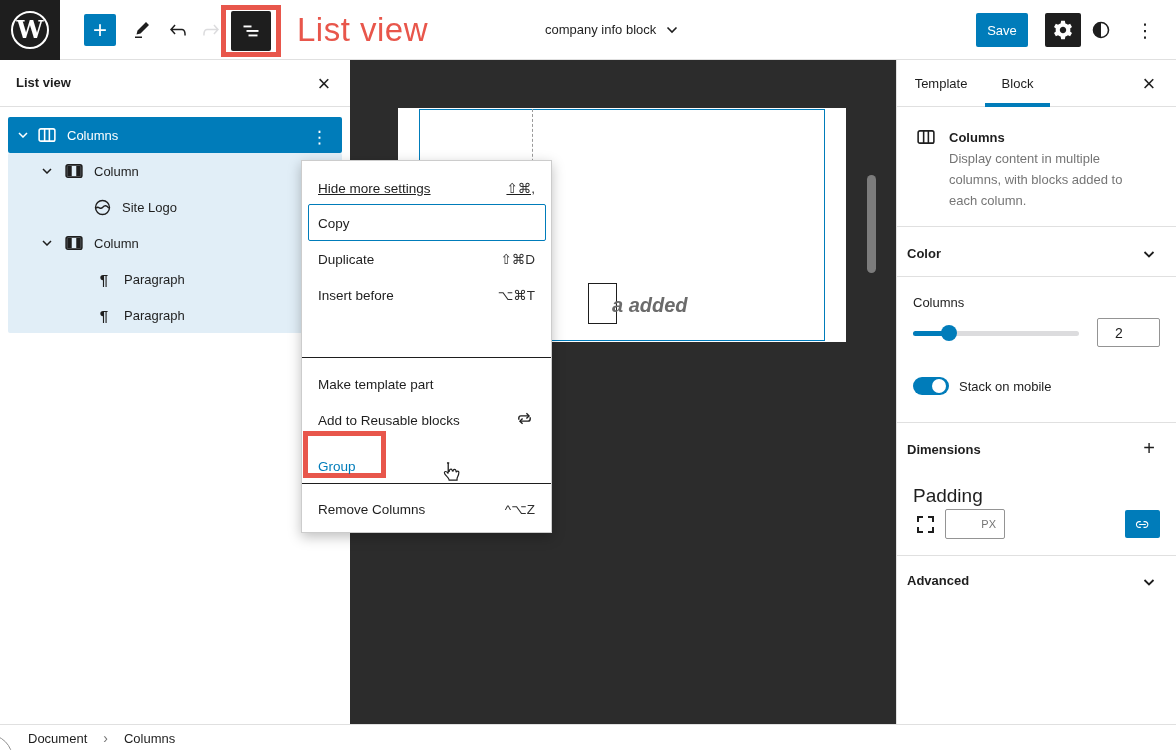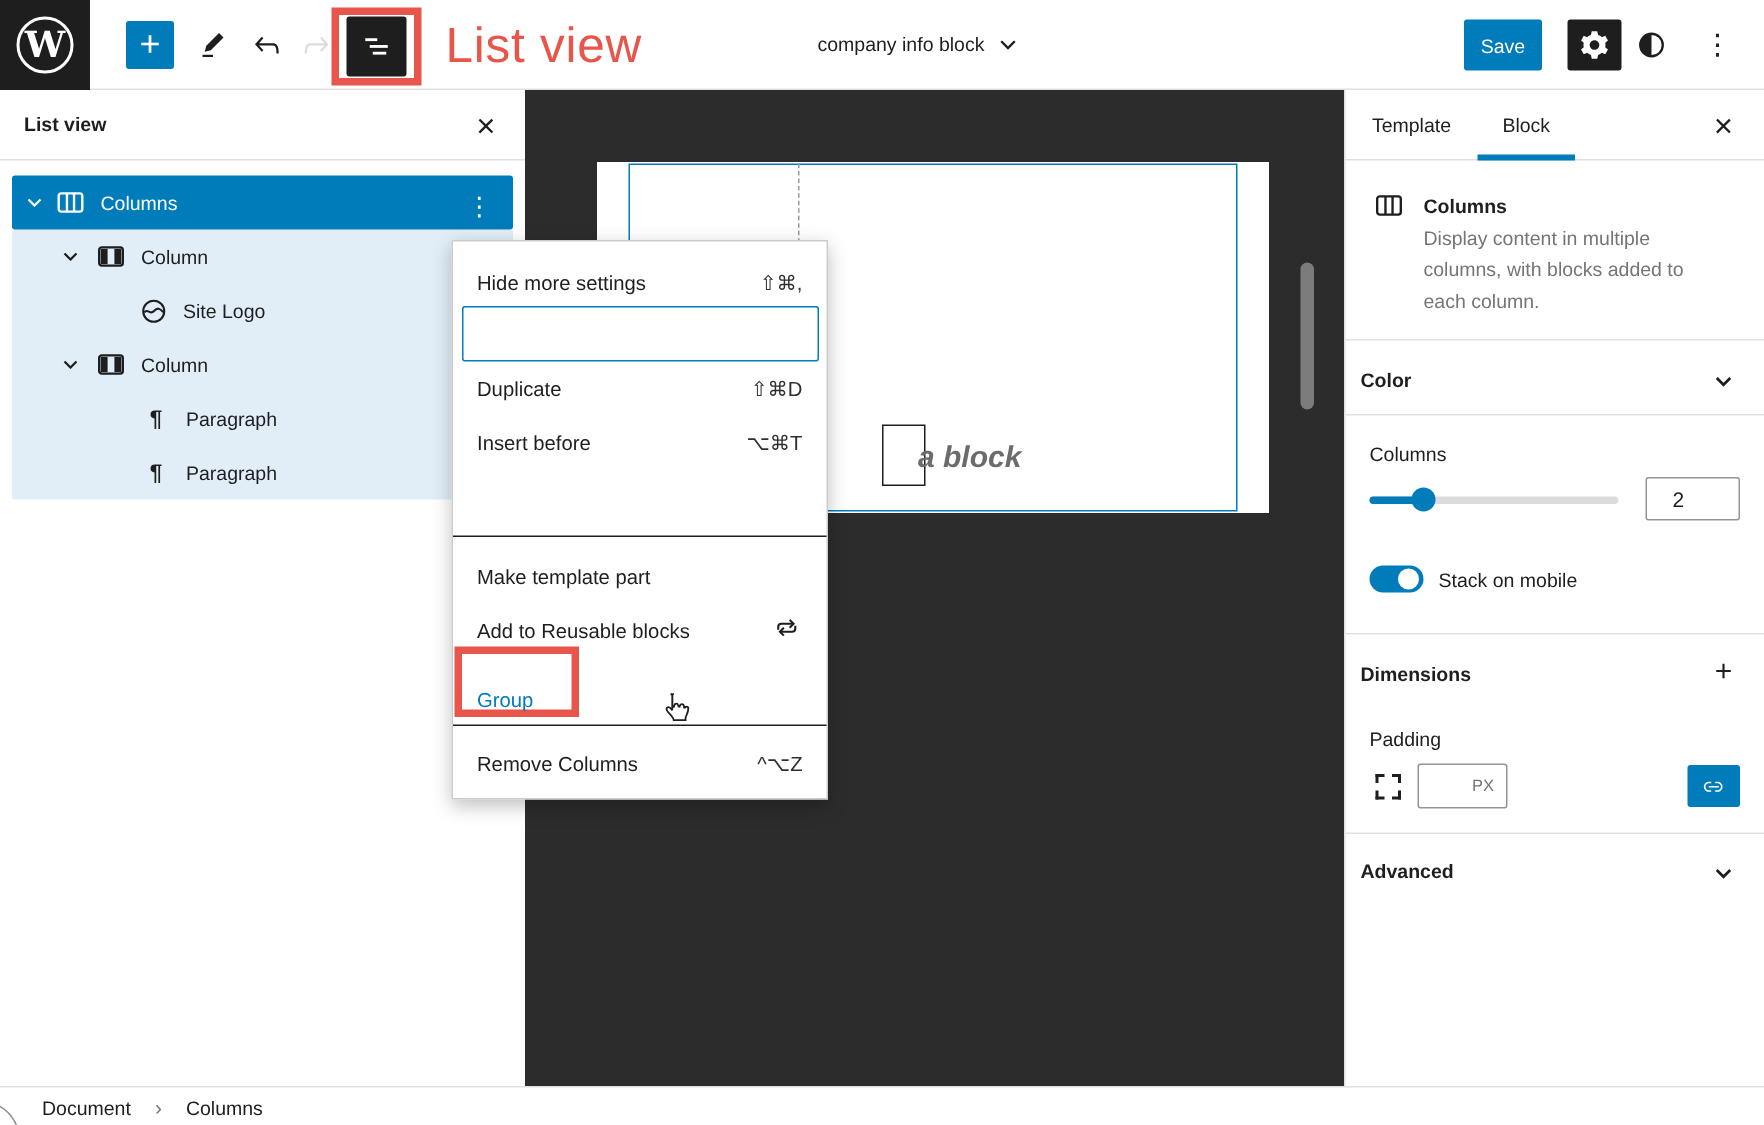--- a/index.html
+++ b/index.html
@@ -89,21 +89,21 @@
 </head>
 <body>
 
 <div class="screen">
 
   <main class="canvas">
     <div class="page">
       <div class="block-outline"></div>
       <div class="col-divider"></div>
       <div class="mini-rect"></div>
-      <div class="placeholder-tail">a block</div>
+      <div class="placeholder-tail">a added</div>
     </div>
     <div class="scroll-thumb"></div>
   </main>
 
   <header class="topbar">
     <div class="wp-logo">
       <div class="wp-circle">W</div>
     </div>
     <div class="tb-btn plus-btn">
       <span>+</span>
@@ -230,25 +230,28 @@
       <span>Paragraph</span>
     </div>
 
     <div class="tree-row" style="top:237px;">
       <span class="row-icon para-glyph" style="margin-left:86px;">¶</span>
       <span>Paragraph</span>
     </div>
   </aside>
 
   <div class="ctx-menu">
-    <div class="mi" style="top:9px;">
+    <div class="mi" style="top:9px;text-decoration:underline;">
       <span>Hide more settings</span>
       <span class="sc">⇧⌘,</span>
     </div>
     <div class="mi-focus"></div>
+    <div class="mi" style="top:44px;">
+      <span>Copy</span>
+    </div>
     <div class="mi" style="top:116px;">
       <span>Insert before</span>
       <span class="sc">⌥⌘T</span>
     </div>
     <div class="mi" style="top:80px;">
       <span>Duplicate</span>
       <span class="sc">⇧⌘D</span>
     </div>
     <div class="mi-sep" style="top:196px;"></div>
     <div class="mi" style="top:205px;">
@@ -318,21 +321,21 @@
     <div class="toggle">
       <div class="toggle-knob"></div>
     </div>
     <span class="toggle-label">Stack on mobile</span>
 
     <div class="sb-divider" style="top:362px;"></div>
 
     <span class="sb-section-title" style="top:382px;">Dimensions</span>
     <span class="sb-chev" style="top:380px; font-size:20px; font-weight:300;">+</span>
 
-    <span style="position:absolute; left:16px; top:425px; font-size:13px;">Padding</span>
+    <span style="position:absolute; left:16px; top:425px; font-size:19px;">Padding</span>
     <div class="pad-icon"></div>
     <div class="pad-input">
       <span class="pad-unit">PX</span>
     </div>
     <div class="link-btn">
       <svg width="17" height="17" viewBox="0 0 24 24">
           <path fill="#fff" d="M15.6 7.2h-2.2v1.5h2.2c1.8 0 3.2 1.5 3.2 3.3s-1.4 3.3-3.2 3.3h-2.2v1.5h2.2c2.6 0 4.7-2.1 4.7-4.8s-2.1-4.8-4.7-4.8zM4.2 12c0-1.8 1.4-3.3 3.2-3.3h2.2V7.2H7.4c-2.6 0-4.7 2.1-4.7 4.8s2.1 4.8 4.7 4.8h2.2v-1.5H7.4c-1.8 0-3.2-1.5-3.2-3.3zm3.1.8h9.4v-1.5H7.3v1.5z"></path>
         </svg>
     </div>
 

